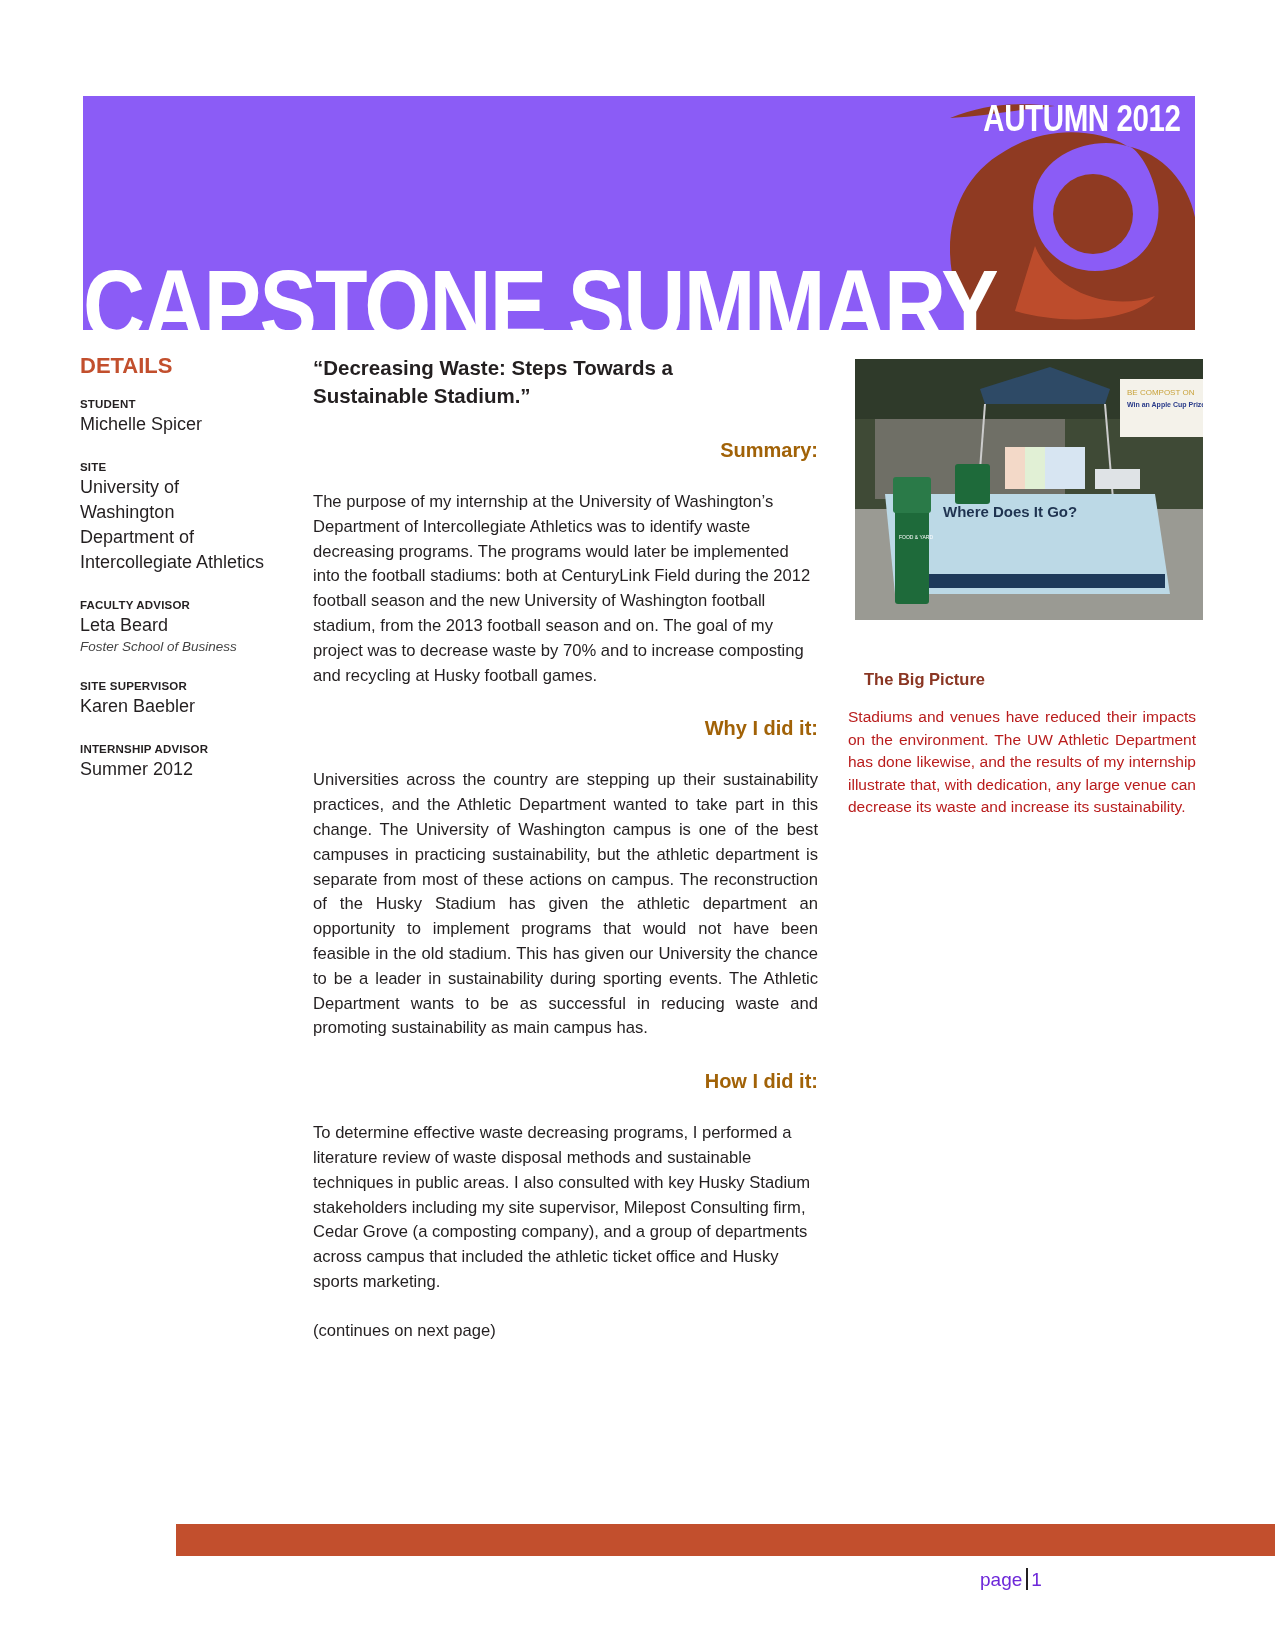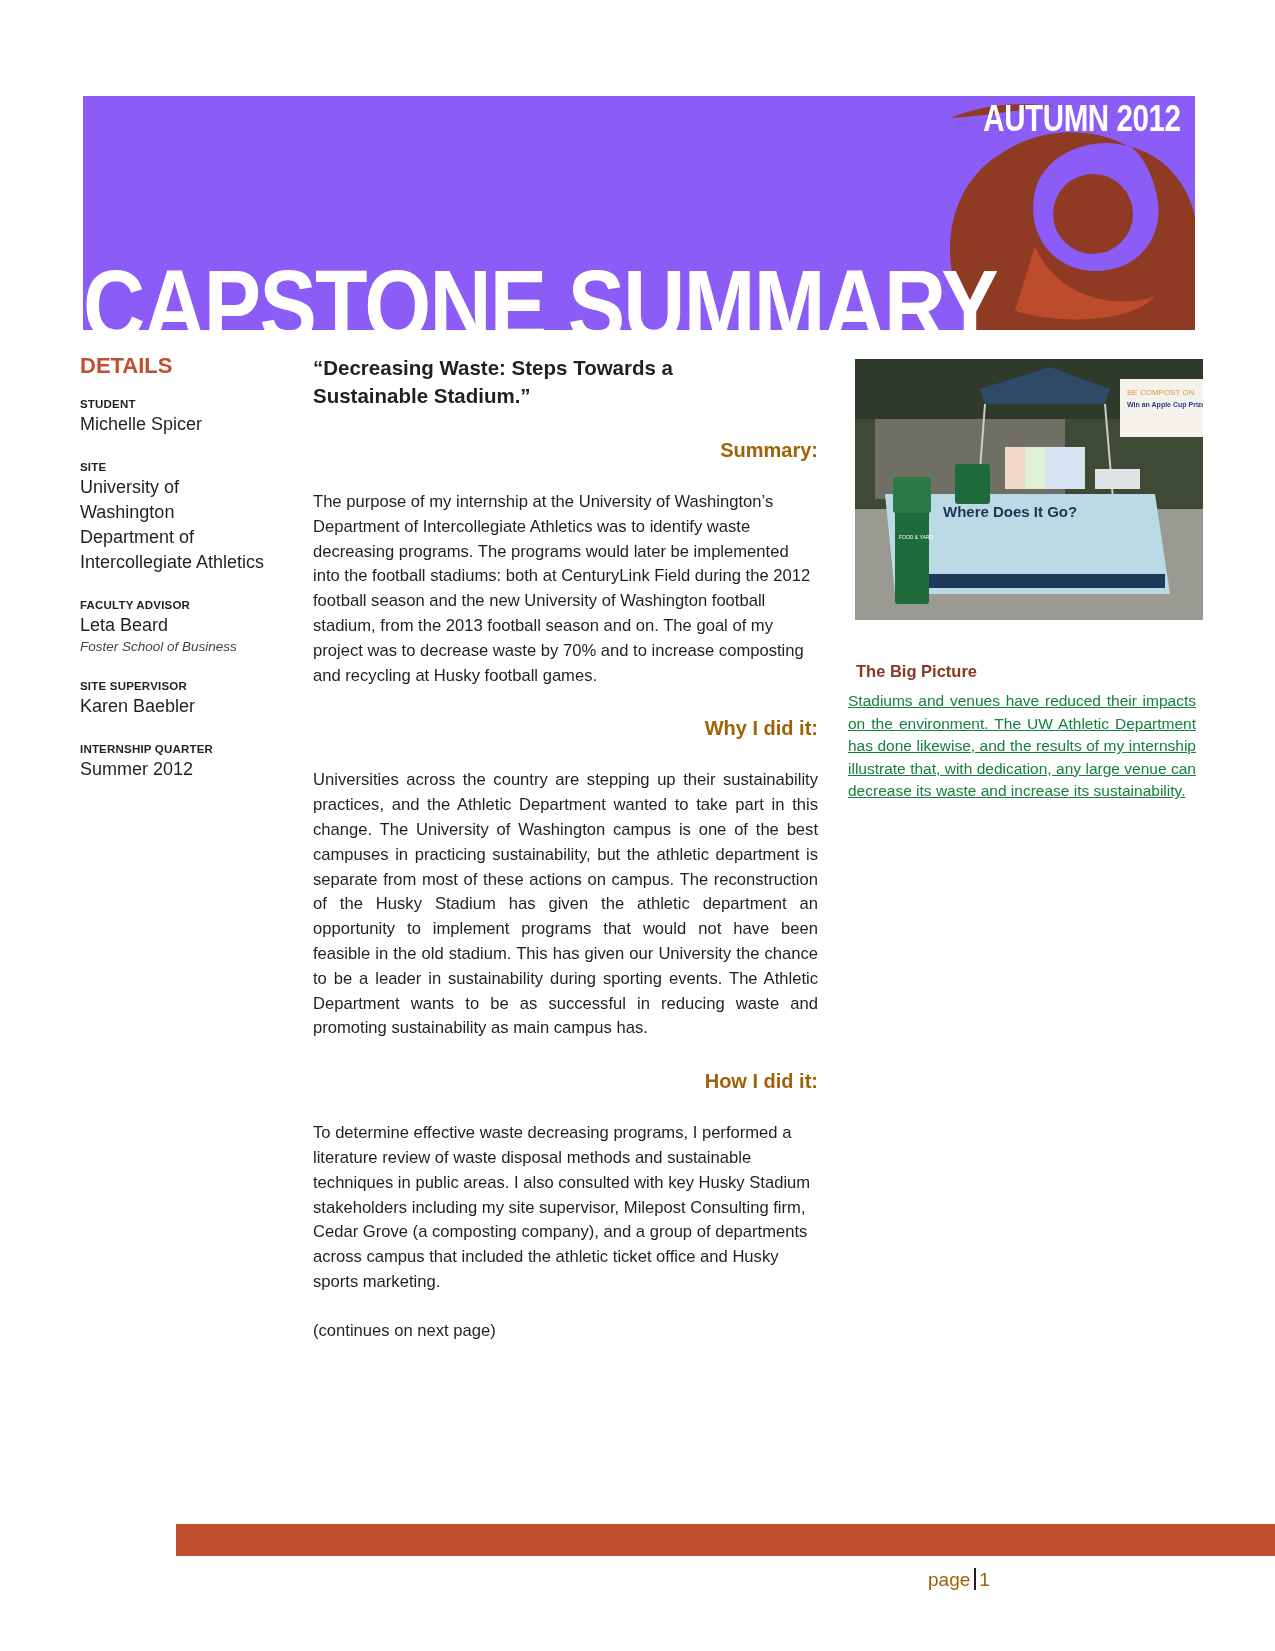--- a/index.html
+++ b/index.html
@@ -32,26 +32,26 @@
   .main .doc-title { margin: 0; font-size: 20.5px; font-weight: bold; line-height: 28px; color: #231f20; }
   .main h3 { margin: 26px 0 26px 0; font-size: 20px; font-weight: bold; line-height: 28px; color: #a16207; text-align: right; }
   .main p { margin: 0; font-size: 16.6px; line-height: 24.8px; color: #231f20; }
   .main p.justify { text-align: justify; }
   .continues { margin-top: 24px !important; }
 
   
   .photo { position: absolute; left: 855px; top: 359px; width: 348px; height: 261px;
            background: #84cc16; overflow: hidden; }
   .sidebar { position: absolute; left: 848px; top: 652px; width: 348px; color: #8a3623; }
-  .sidebar h4 { margin: 8px; font-size: 16.5px; font-weight: bold; line-height: 22px; color: #8a3623; }
-  .sidebar p { margin: 0; font-size: 15.5px; line-height: 22.6px; text-align: justify; color: #15803d; text-decoration: underline; }
+  .sidebar h4 { margin: 16px; font-size: 16.5px; font-weight: bold; line-height: 22px; color: #8a3623; }
+  .sidebar p { margin: 0; font-size: 15.5px; line-height: 22.6px; text-align: justify; color: #b91c1c; }
 
   
   .footer-bar { position: absolute; left: 176px; top: 1524px; width: 1099px; height: 32px; background: #c24f2d; }
-  .page-num { position: absolute; left: 928px; top: 1568px; font-size: 19px; color: #a16207; }
+  .page-num { position: absolute; left: 980px; top: 1568px; font-size: 19px; color: #6d28d9; }
   .page-num .sep { display: inline-block; width: 2px; height: 22px; background: #231f20; vertical-align: -4px; margin: 0 3px 0 4px; }
 </style>
 </head>
 <body>
 
 <div class="banner">
   <svg class="swirl" viewBox="0 0 300 234">
     <path d="M78 234 C40 170 48 90 110 55 C150 30 200 32 232 50 C200 40 150 55 140 95 C130 140 160 175 200 175 C245 175 270 140 262 100 C256 70 240 50 232 50 C280 60 310 110 300 160 L300 234 Z" fill="#8f3a22"></path>
     <path d="M55 22 C90 8 120 6 160 10 C120 14 90 20 55 22 Z" fill="#8f3a22"></path>
     <circle cx="198" cy="118" r="40" fill="#8f3a22"></circle>
@@ -82,21 +82,21 @@
     <div class="detail-value">Leta Beard</div>
     <div class="detail-sub">Foster School of Business</div>
   </div>
 
   <div class="detail-block">
     <div class="detail-label">SITE SUPERVISOR</div>
     <div class="detail-value">Karen Baebler</div>
   </div>
 
   <div class="detail-block">
-    <div class="detail-label">INTERNSHIP QUARTER</div>
+    <div class="detail-label">INTERNSHIP ADVISOR</div>
     <div class="detail-value">Summer 2012</div>
   </div>
 </div>
 
 <div class="main">
   <div class="doc-title">
     <div>“Decreasing Waste: Steps Towards a</div>
     <div>Sustainable Stadium.”</div>
   </div>
 

